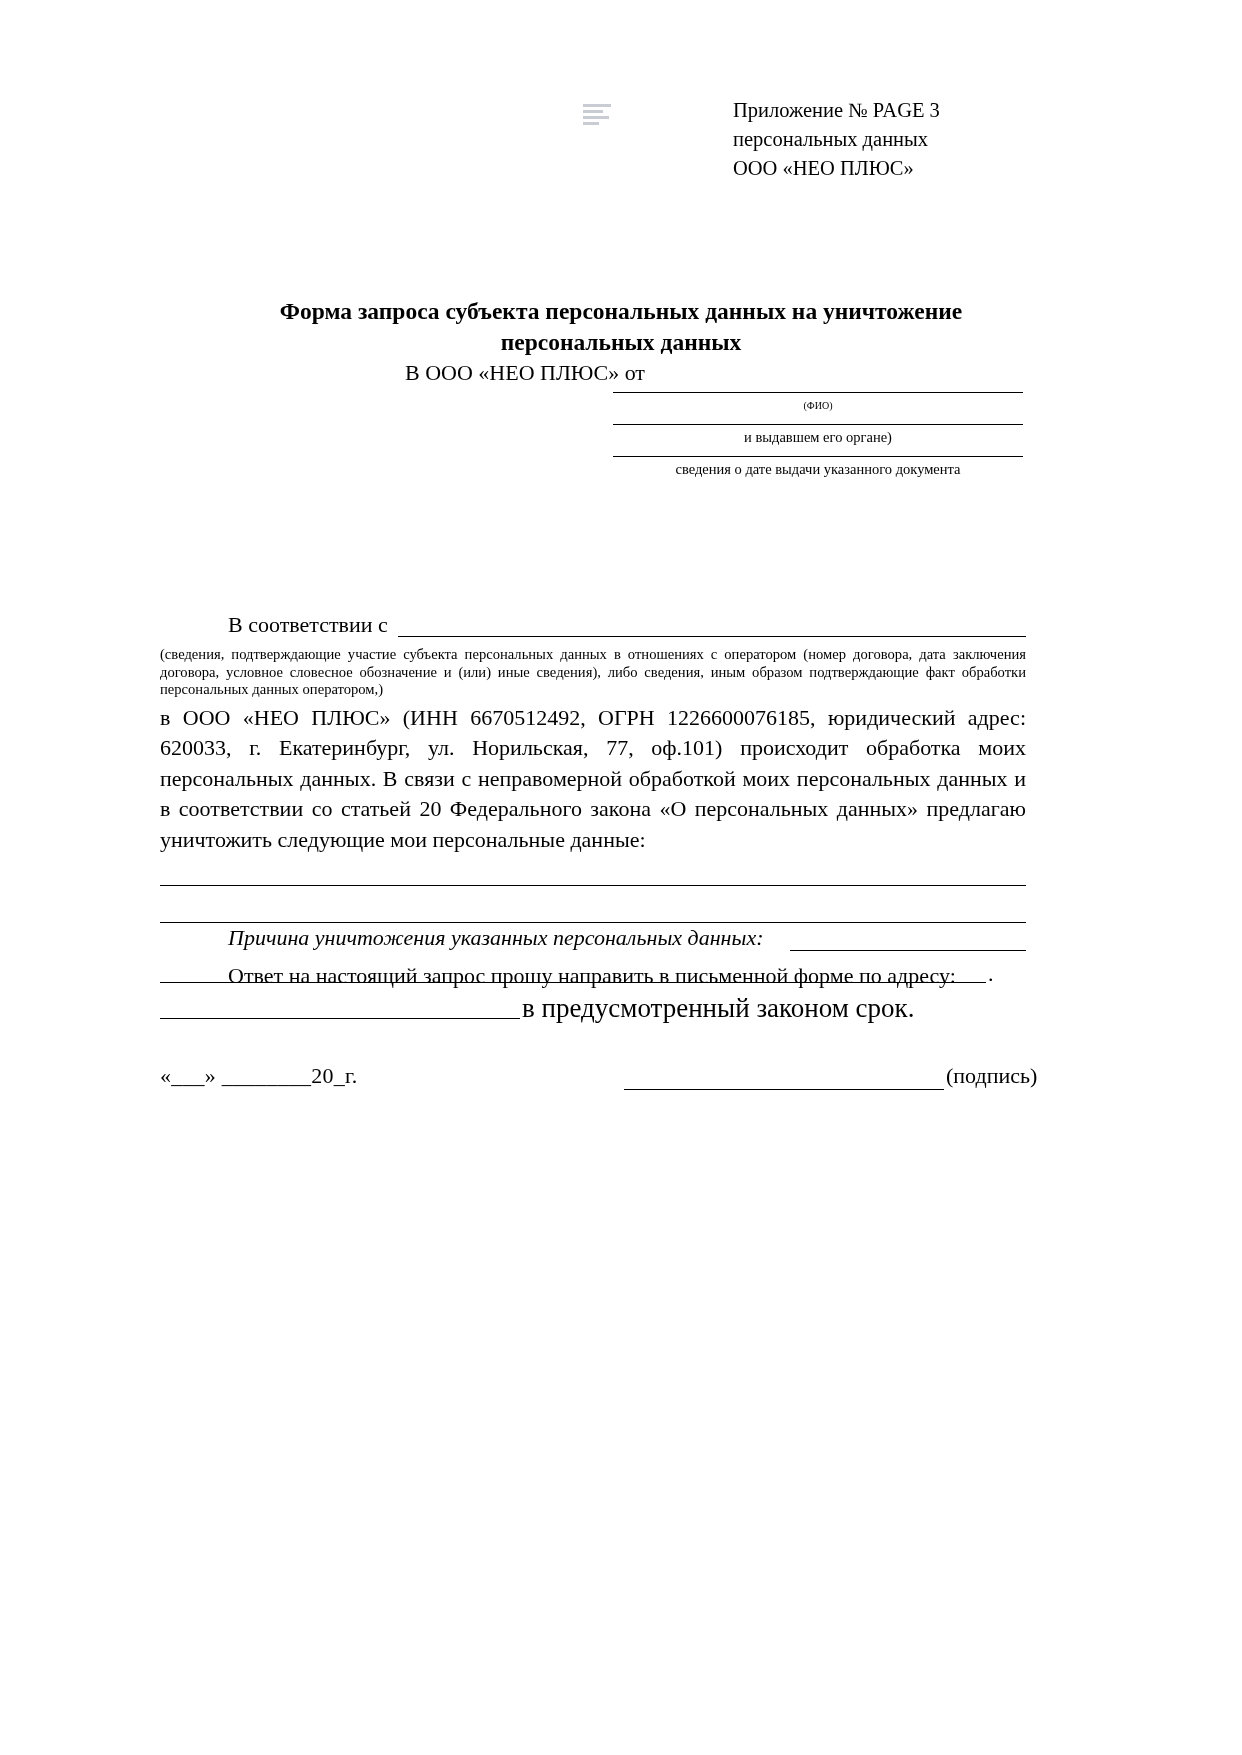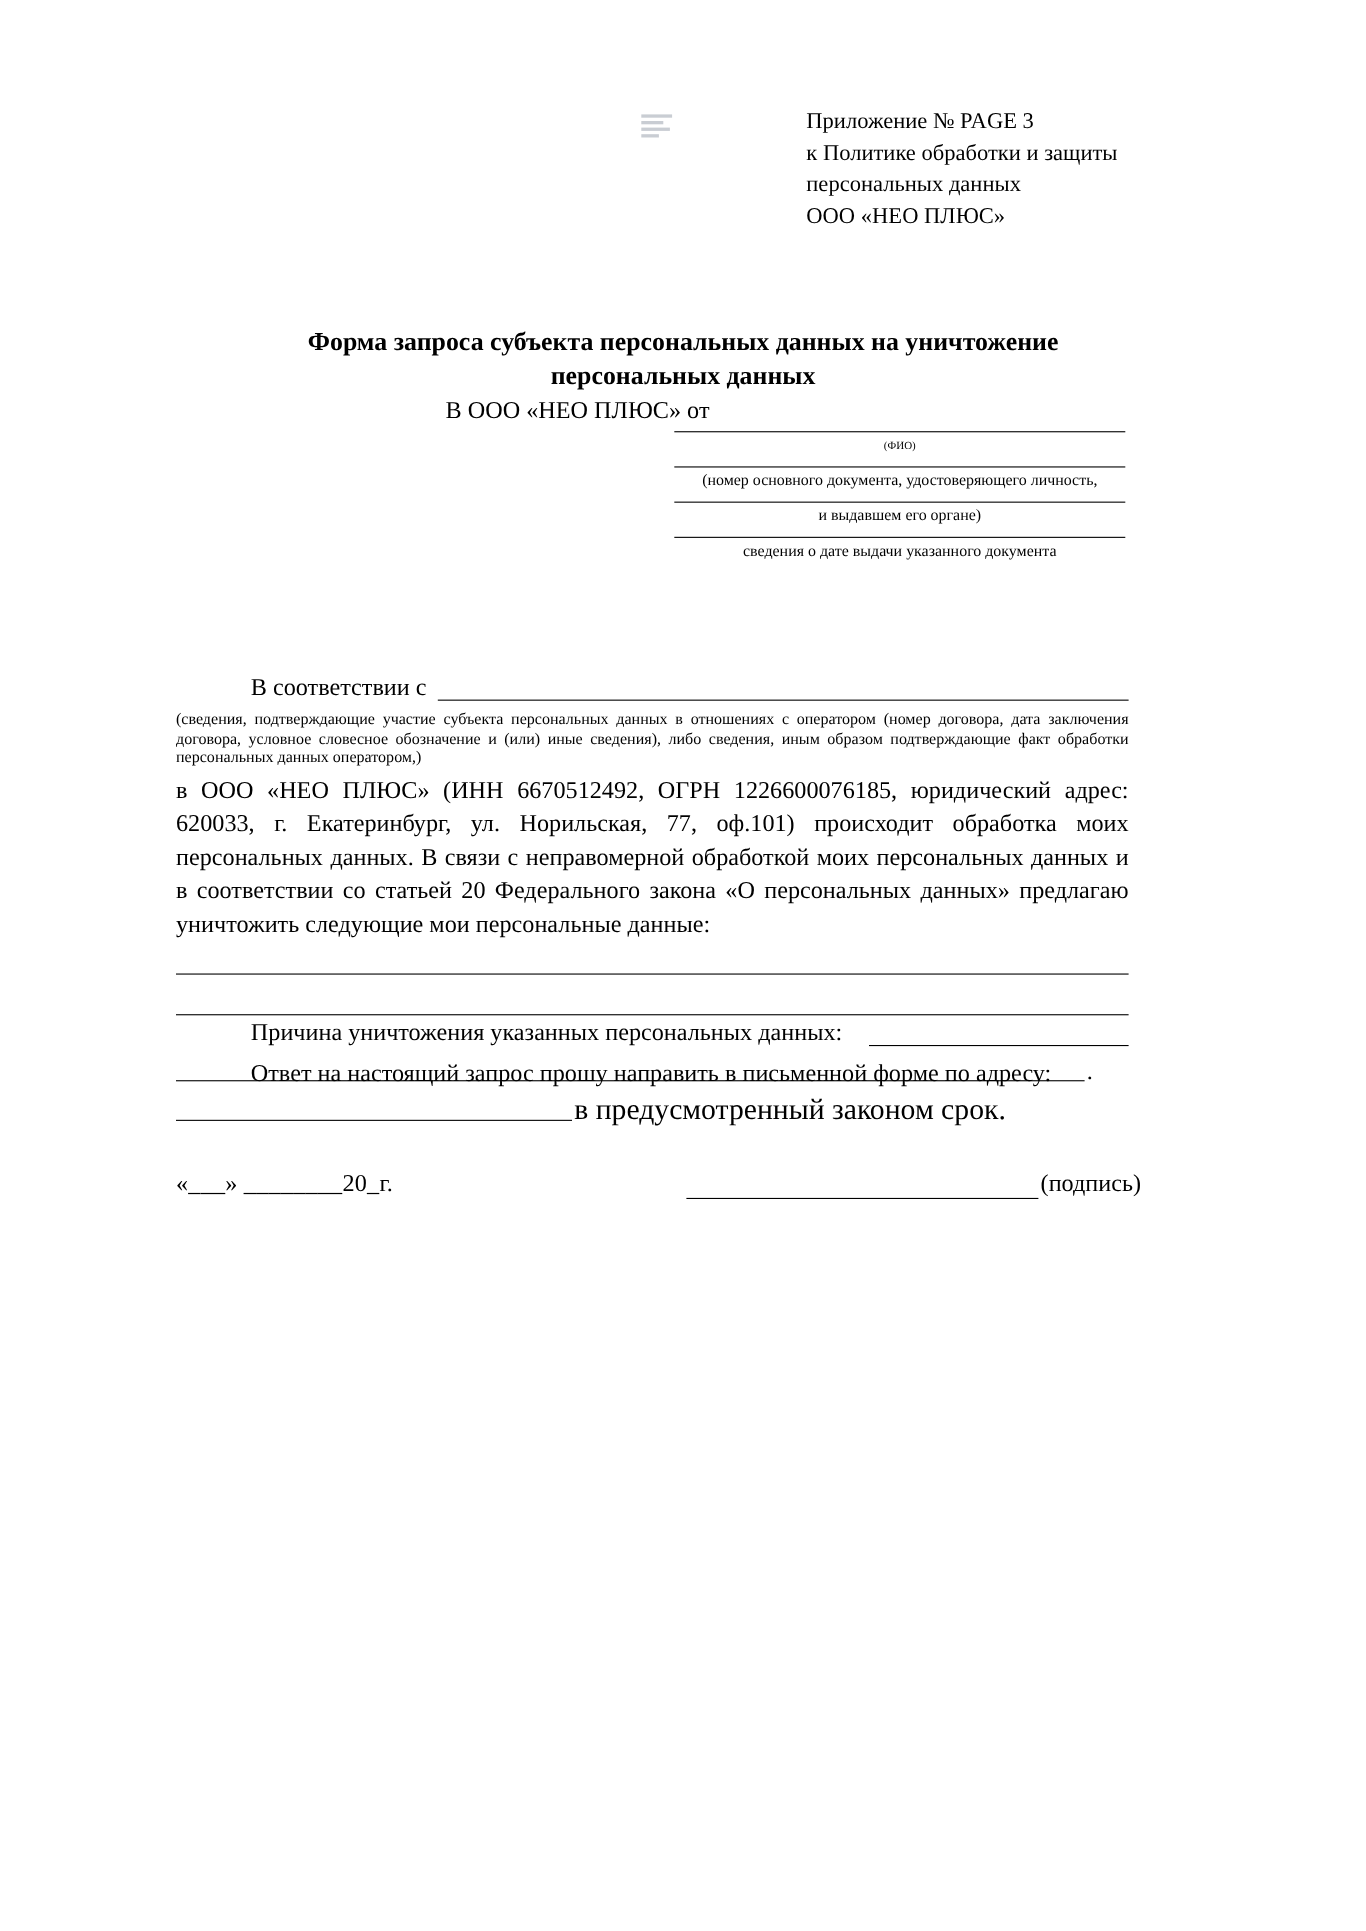--- a/index.html
+++ b/index.html
@@ -154,20 +154,21 @@
     height: 0;
     margin-top: 30px;
   }
   .blank-rule.second { margin-top: 36px; }
 
   .reason-row {
     position: relative;
     height: 30px;
     margin-top: 2px;
     font-size: 22px;
+    font-style: italic;
   }
   .reason-row .lbl {
     position: absolute;
     left: 68px;
     top: 0;
     white-space: nowrap;
   }
   .reason-row .fill {
     position: absolute;
     left: 630px;
@@ -251,44 +252,39 @@
 
   <div class="header-zone">
     <div class="header-mark">
       <span class="w1"></span>
         <span class="w2"></span>
         <span class="w3"></span>
         <span class="w4"></span>
     </div>
     <div class="header-text">
       <div>Приложение №  PAGE 3</div>
-      <div>к Политике обработки и защиты</div>
       <div>персональных данных</div>
       <div>ООО «НЕО ПЛЮС»</div>
     </div>
   </div>
 
   <div class="title">
     <span class="l1">Форма запроса субъекта персональных данных на уничтожение</span>
     <span class="l2">персональных данных</span>
   </div>
 
   <div class="addr-line">В ООО «НЕО ПЛЮС» от</div>
 
   <div class="fields">
     <div class="field">
       <div class="rule"></div>
       <div class="cap">(ФИО)</div>
     </div>
     <div class="field">
       <div class="rule"></div>
-      <div class="cap small">(номер основного документа, удостоверяющего личность,</div>
-    </div>
-    <div class="field">
-      <div class="rule"></div>
       <div class="cap small">и выдавшем его органе)</div>
     </div>
     <div class="field">
       <div class="rule"></div>
       <div class="cap small">сведения о дате выдачи указанного документа</div>
     </div>
   </div>
 
   <div class="body">
 

